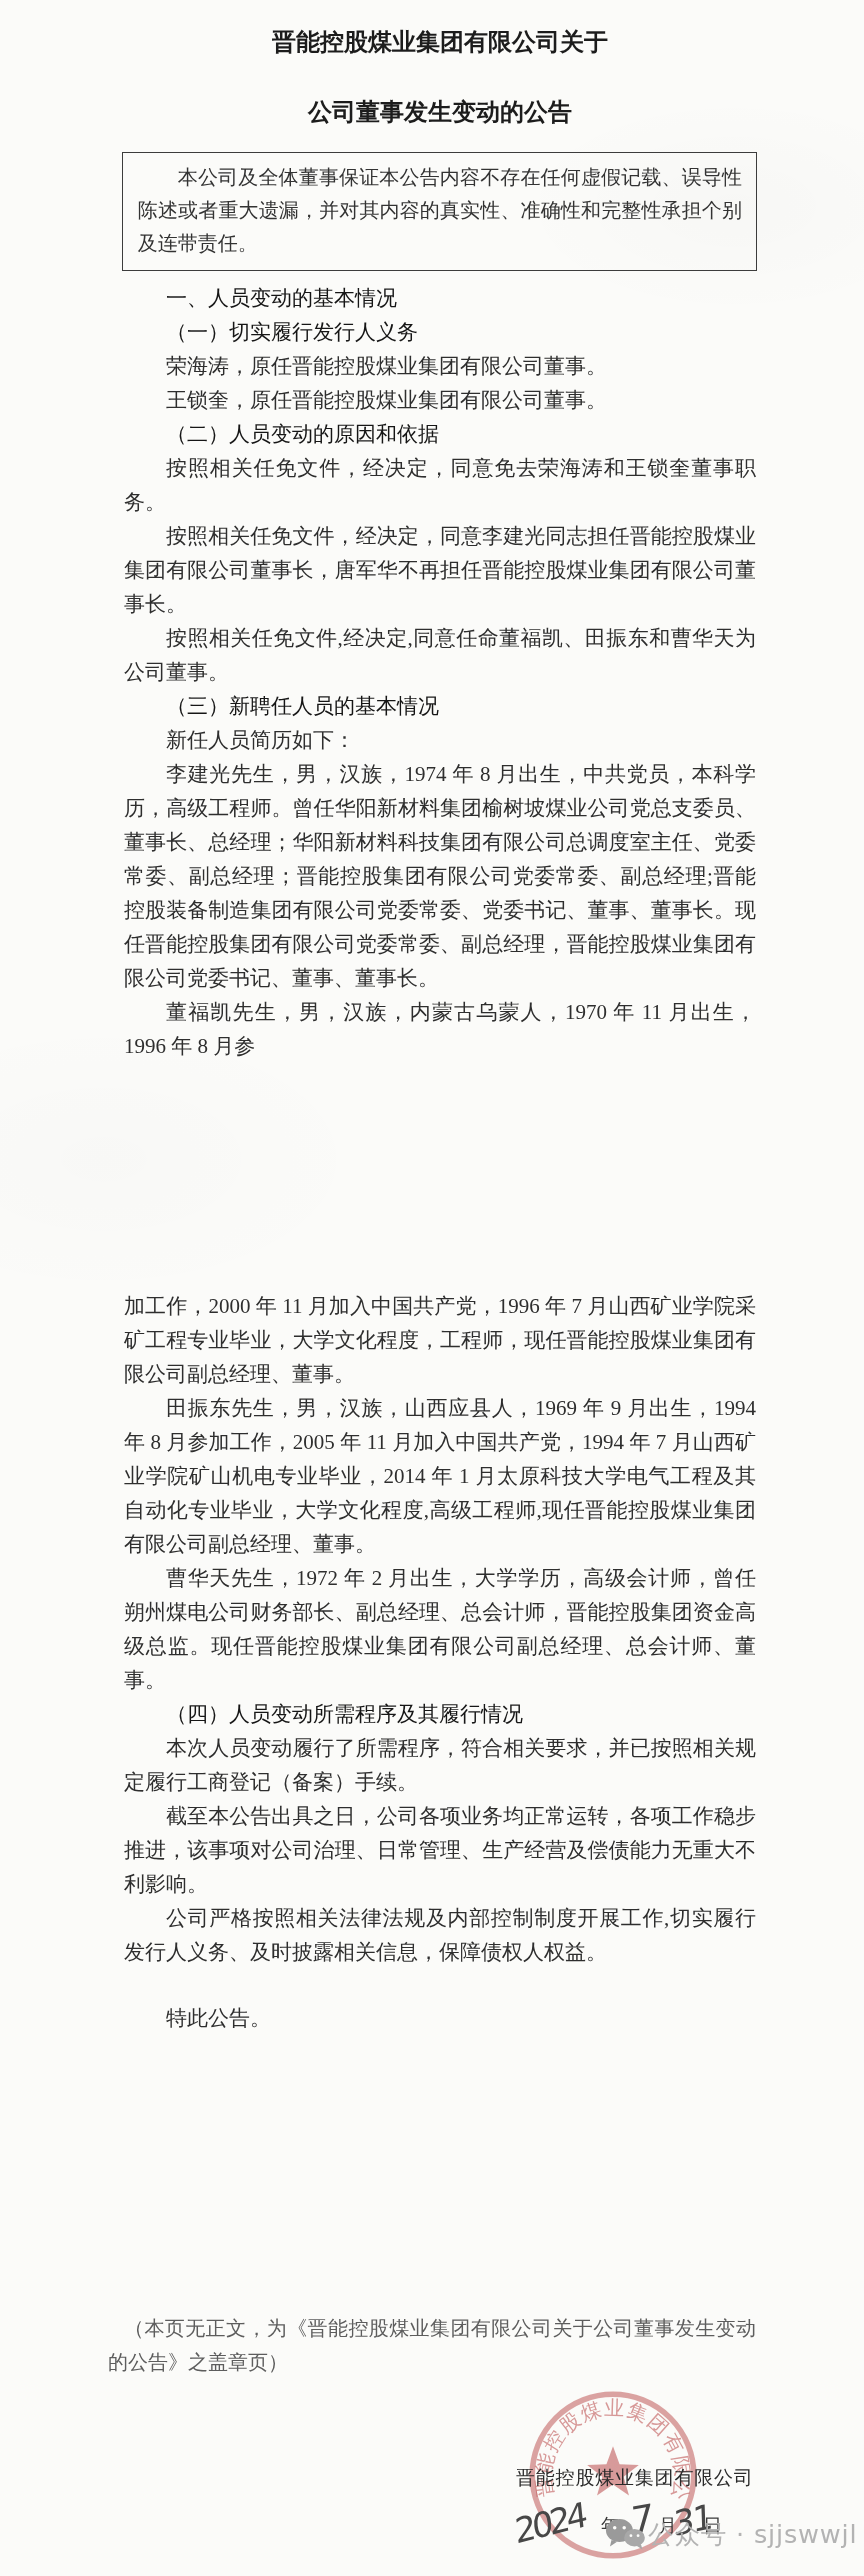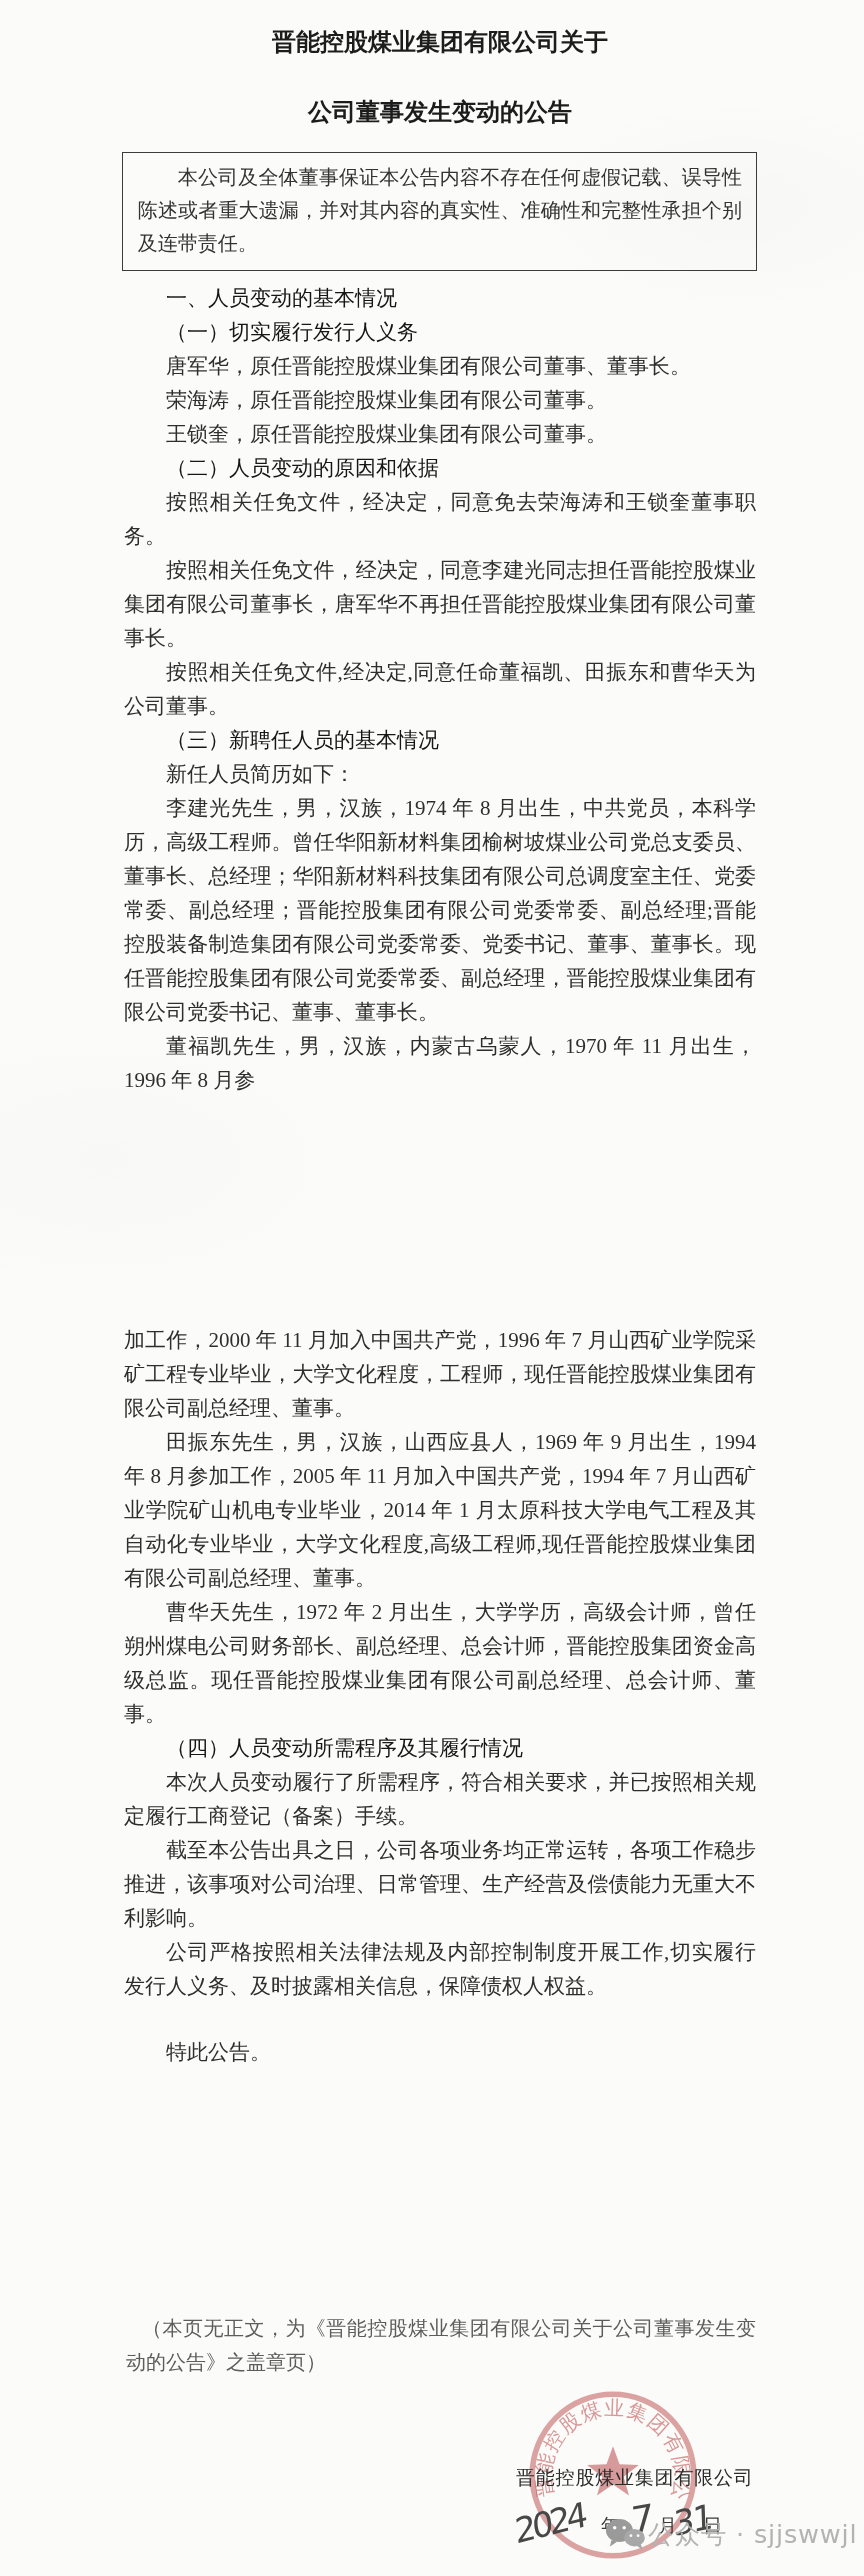--- a/index.html
+++ b/index.html
@@ -58,21 +58,21 @@
     margin:0;
     text-indent:2em;
     text-align:justify;
     color:#2e2e2e;
   }
   .para.no-indent{text-indent:0;}
   .para.closing{margin-top:32px;}
   .gap1{height:226px;}
   .footnote{
     position:absolute;
-    top:2311px;left:126px;right:108px;
+    top:2311px;left:108px;right:108px;
     font-size:20px;
     line-height:34px;
     color:#5d5d5d;
     text-indent:0.8em;
     text-align:justify;
     margin:0;
   }
   .seal-wrap{
     position:absolute;
     top:2387px;left:525px;
@@ -143,21 +143,20 @@
   <p class="title">晋能控股煤业集团有限公司关于</p>
   <p class="title second">公司董事发生变动的公告</p>
 
   <div class="disclaimer-box">
     <p>本公司及全体董事保证本公告内容不存在任何虚假记载、误导性陈述或者重大遗漏，并对其内容的真实性、准确性和完整性承担个别及连带责任。</p>
   </div>
 
   <div class="doc">
     <p class="h-num">一、人员变动的基本情况</p>
     <p class="h-sub">（一）切实履行发行人义务</p>
-    <p class="para">唐军华，原任晋能控股煤业集团有限公司董事、董事长。</p>
     <p class="para">荣海涛，原任晋能控股煤业集团有限公司董事。</p>
     <p class="para">王锁奎，原任晋能控股煤业集团有限公司董事。</p>
     <p class="h-sub">（二）人员变动的原因和依据</p>
     <p class="para">按照相关任免文件，经决定，同意免去荣海涛和王锁奎董事职务。</p>
     <p class="para">按照相关任免文件，经决定，同意李建光同志担任晋能控股煤业集团有限公司董事长，唐军华不再担任晋能控股煤业集团有限公司董事长。</p>
     <p class="para">按照相关任免文件,经决定,同意任命董福凯、田振东和曹华天为公司董事。</p>
     <p class="h-sub">（三）新聘任人员的基本情况</p>
     <p class="para">新任人员简历如下：</p>
     <p class="para">李建光先生，男，汉族，1974 年 8 月出生，中共党员，本科学历，高级工程师。曾任华阳新材料集团榆树坡煤业公司党总支委员、董事长、总经理；华阳新材料科技集团有限公司总调度室主任、党委常委、副总经理；晋能控股集团有限公司党委常委、副总经理;晋能控股装备制造集团有限公司党委常委、党委书记、董事、董事长。现任晋能控股集团有限公司党委常委、副总经理，晋能控股煤业集团有限公司党委书记、董事、董事长。</p>
     <p class="para">董福凯先生，男，汉族，内蒙古乌蒙人，1970 年 11 月出生，1996 年 8 月参</p>

